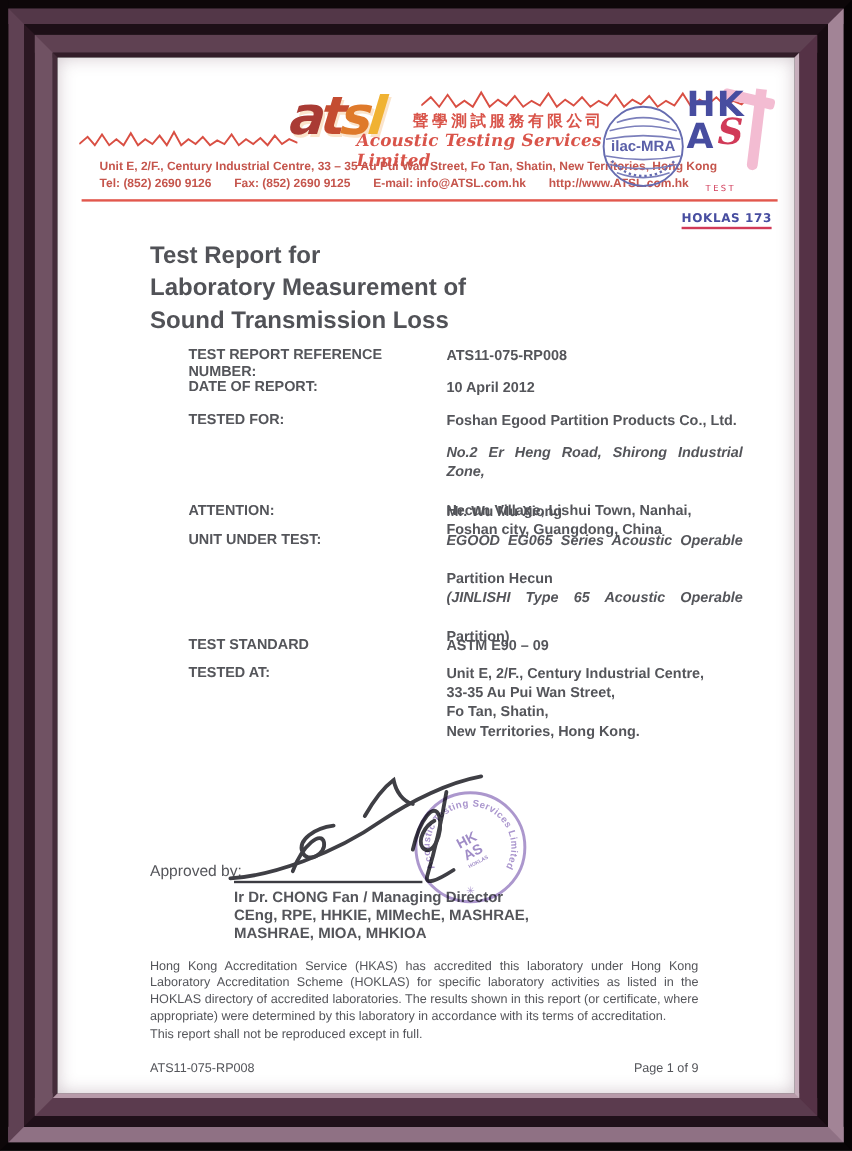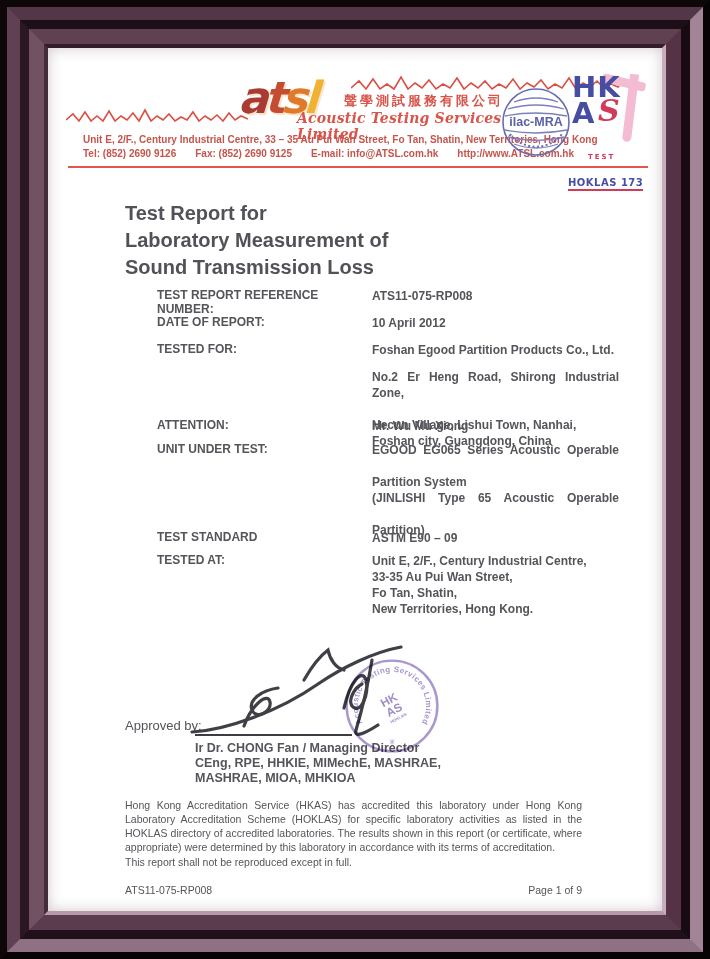--- a/index.html
+++ b/index.html
@@ -45,30 +45,30 @@
   .hkas .sletter{ position:absolute; left:32px; top:19px; font-size:30px; font-weight:bold;
                   font-style:italic; color:#d13a58; z-index:4; font-family:"DejaVu Serif", serif; }
   .hkas .pinkT  { position:absolute; left:34px; top:-2px; width:48px; height:76px; z-index:1; }
   .hkas .pbh { position:absolute; left:2px; top:6px; width:44px; height:9px; background:#f3bcd2;
                border-radius:3px; transform:rotate(13deg); }
   .hkas .pbv { position:absolute; left:26px; top:2px; width:9px; height:68px; background:#f3bcd2;
                border-radius:0 0 9px 9px; transform:rotate(7deg); }
   .hkas .hoklas { position:absolute; left:2px; top:62px; font-size:10px; font-weight:800;
                   color:#474da0; letter-spacing:.5px; border-bottom:2px solid #d13a58;
                   padding-bottom:1px; z-index:2;margin-top:41px; }
-  .hkas .test { position:absolute; left:22px; top:79px; font-size:7px; font-weight:bold;
+  .hkas .test { position:absolute; left:22px; top:79px; font-size:7px; font-weight:normal;
                 color:#d13a58; letter-spacing:2px; z-index:2;text-align:center; }
 
   
   .title { position:absolute; left:77px; top:152px; font-size:20px; font-weight:bold;
            line-height:27px; color:#515257; }
   .row { position:absolute; left:77px; width:462px; display:flex; font-size:12px; font-weight:bold; }
   .row .lbl { width:215px; flex:none;margin-left:32px; }
   .row .val { width:247px; flex:none; line-height:16px; }
-  .jline { text-align:justify; }
+  .jline { text-align:justify;font-style:italic; }
   .jline::after { content:""; display:inline-block; width:100%; height:0; }
 
   
   .approved-label { position:absolute; left:77px; top:670px; font-size:13px; }
   .sig { position:absolute; left:138px; top:594px; width:228px; height:100px; z-index:1; }
   .sig-line { position:absolute; left:147px; top:686px; width:157px; border-bottom:2px solid #3c3c42; }
   .name-title { position:absolute; left:147px; top:693px; font-size:12.5px; font-weight:bold; }
   .cred1 { position:absolute; left:147px; top:708px; font-size:12.5px; font-weight:bold; }
   .cred2 { position:absolute; left:147px; top:723px; font-size:12.5px; font-weight:bold; }
   .stamp { position:absolute; left:292px; top:606px; width:104px; height:104px;
@@ -163,21 +163,21 @@
     </div>
   </div>
   <div class="row" style="top:370px">
     <div class="lbl">ATTENTION:</div>
     <div class="val">Mr. Wu Mu Xiong</div>
   </div>
   <div class="row" style="top:394px">
     <div class="lbl">UNIT UNDER TEST:</div>
     <div class="val">
       <div class="jline">EGOOD EG065 Series Acoustic Operable</div>
-      <div>Partition System</div>
+      <div>Partition Hecun</div>
       <div class="jline">(JINLISHI Type 65 Acoustic Operable</div>
       <div>Partition)</div>
     </div>
   </div>
   <div class="row" style="top:482px">
     <div class="lbl">TEST STANDARD</div>
     <div class="val">ASTM E90 – 09</div>
   </div>
   <div class="row" style="top:505px">
     <div class="lbl">TESTED AT:</div>

